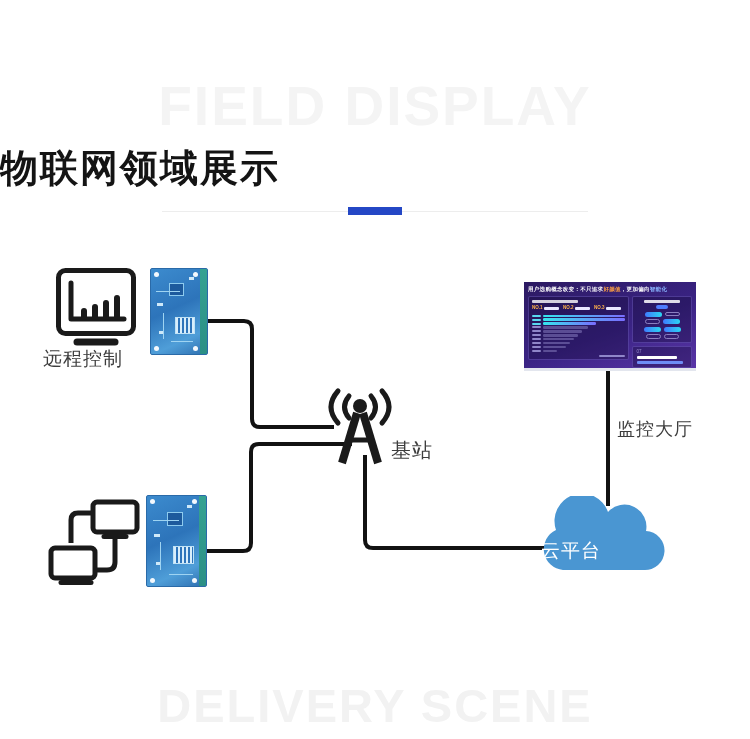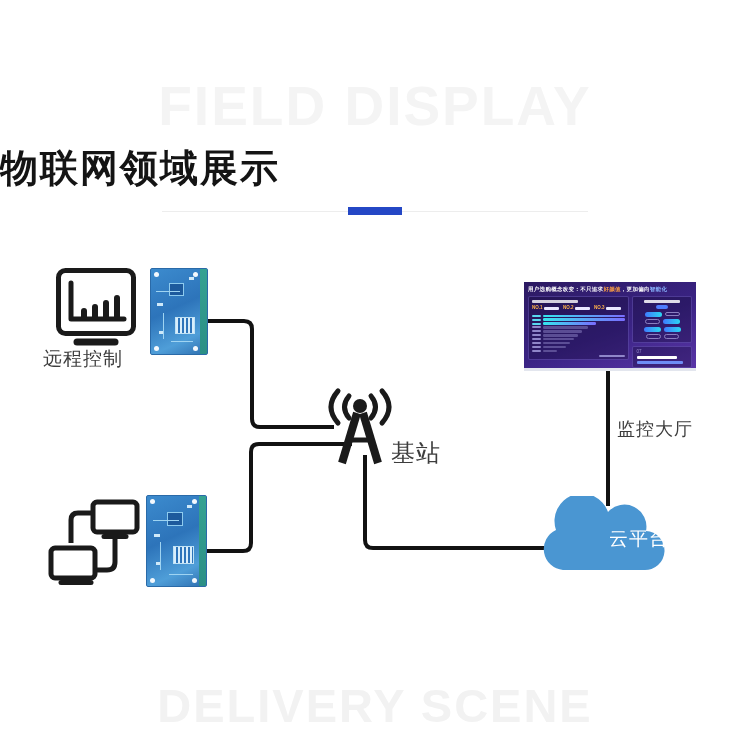--- a/index.html
+++ b/index.html
@@ -157,21 +157,21 @@
       <path d="M 60 80 L 45 30" stroke-width="8"></path>
       <path d="M 31 57 H 53" stroke-width="5"></path>
       <g stroke-width="5" stroke-linecap="round">
         <path d="M 20 8 Q 6 24 20 40"></path>
         <path d="M 31 13 Q 22 24 31 35"></path>
         <path d="M 64 8 Q 78 24 64 40"></path>
         <path d="M 53 13 Q 62 24 53 35"></path>
       </g>
     </g>
   </svg>
-  <div class="abs node-label" style="left:391px;top:437px;font-size:24px">基站</div>
+  <div class="abs node-label" style="left:391px;top:437px;font-size:20px">基站</div>
 
   <div class="abs dash">
     <div class="dash-head">
       <span>用户选购概念改变：不只追求</span><span class="hl-orange">好颜值</span><span>，更加偏向</span><span class="hl-blue">智能化</span>
     </div>
     <div class="dash-body">
       <div class="panel dash-left">
         <div class="d-sub"></div>
         <div class="d-tabs">
           <div class="d-tab">
@@ -261,18 +261,18 @@
         </div>
       </div>
     </div>
   </div>
   <div class="abs node-label" style="left:617px;top:417px;font-size:18px">监控大厅</div>
 
   <div class="abs" style="left:541px;top:496px;width:128px;height:76px">
     <svg width="128" height="76" viewBox="0 0 128 76">
       <path d="M 22 74 A 21 21 0 0 1 15 34 A 27 27 0 0 1 67 16 A 22 22 0 0 1 105 35 A 19 19 0 0 1 103 74 Z" fill="#4a96d2"></path>
     </svg>
-    <div class="abs cloud-label" style="left:0;top:30px;width:100%;text-align:right">云平台</div>
+    <div class="abs cloud-label" style="left:0;top:42px;width:100%;text-align:left">云平台</div>
   </div>
 
   <div class="abs wm-bottom">DELIVERY SCENE</div>
 
 </div>
 
 </body></html>

